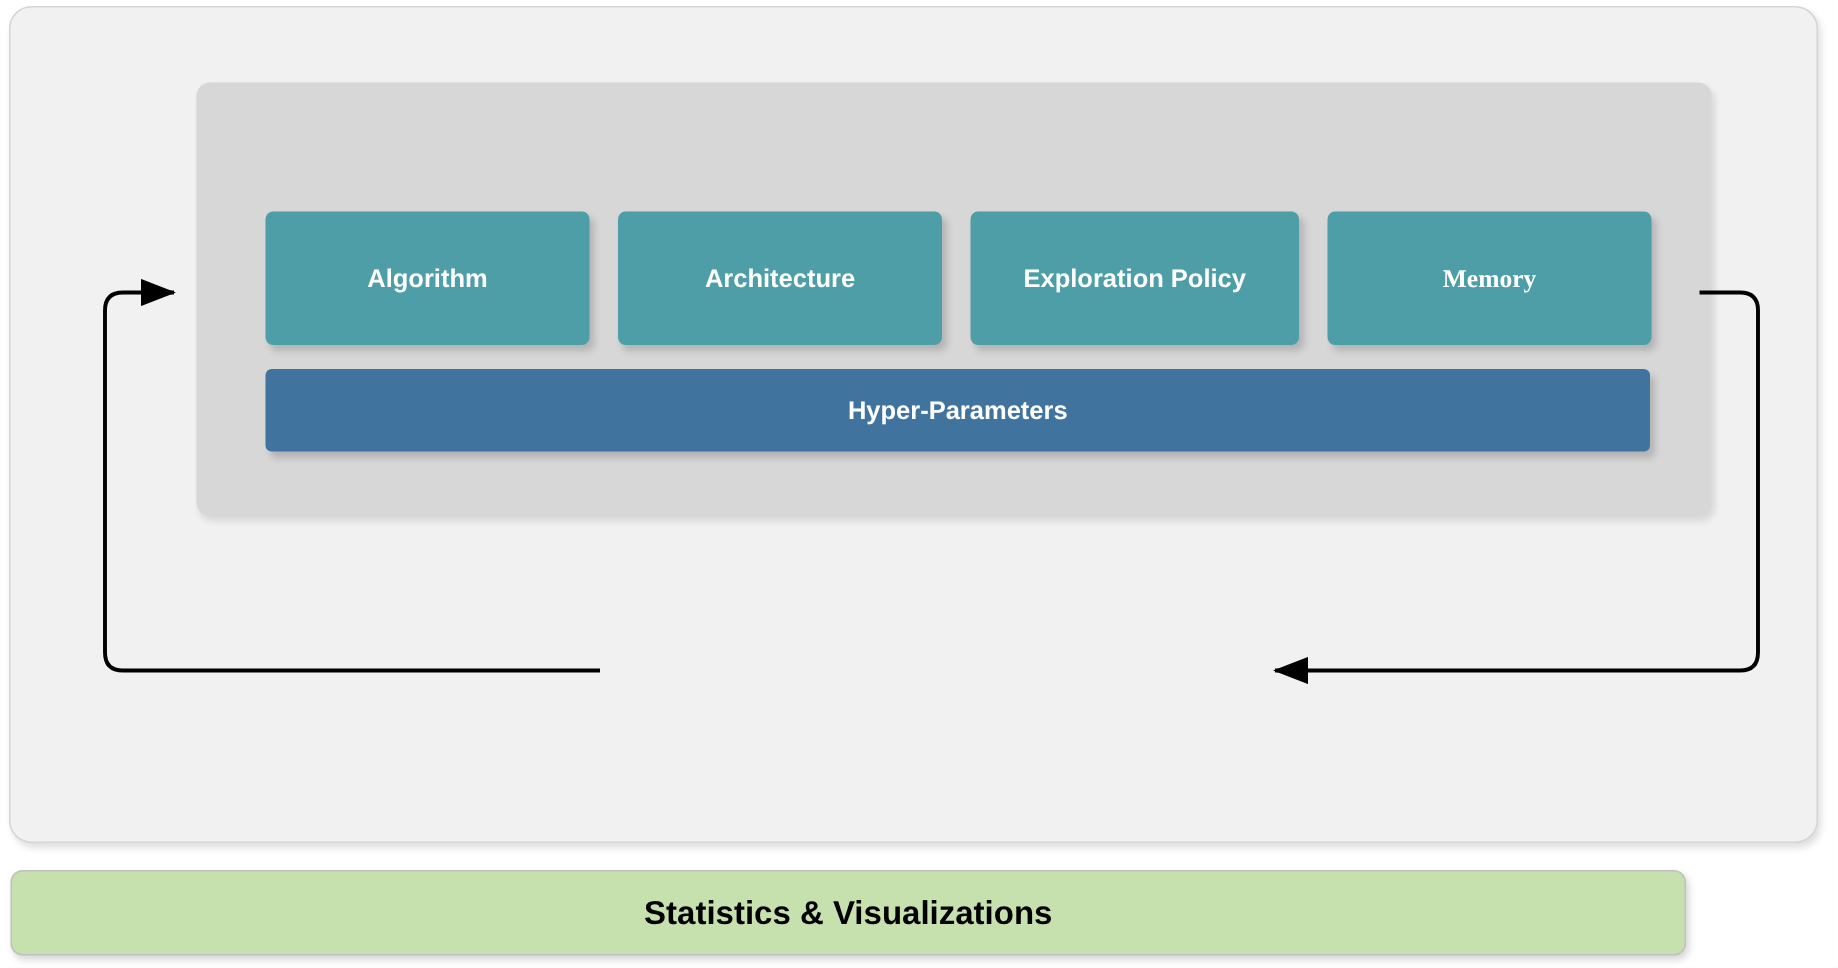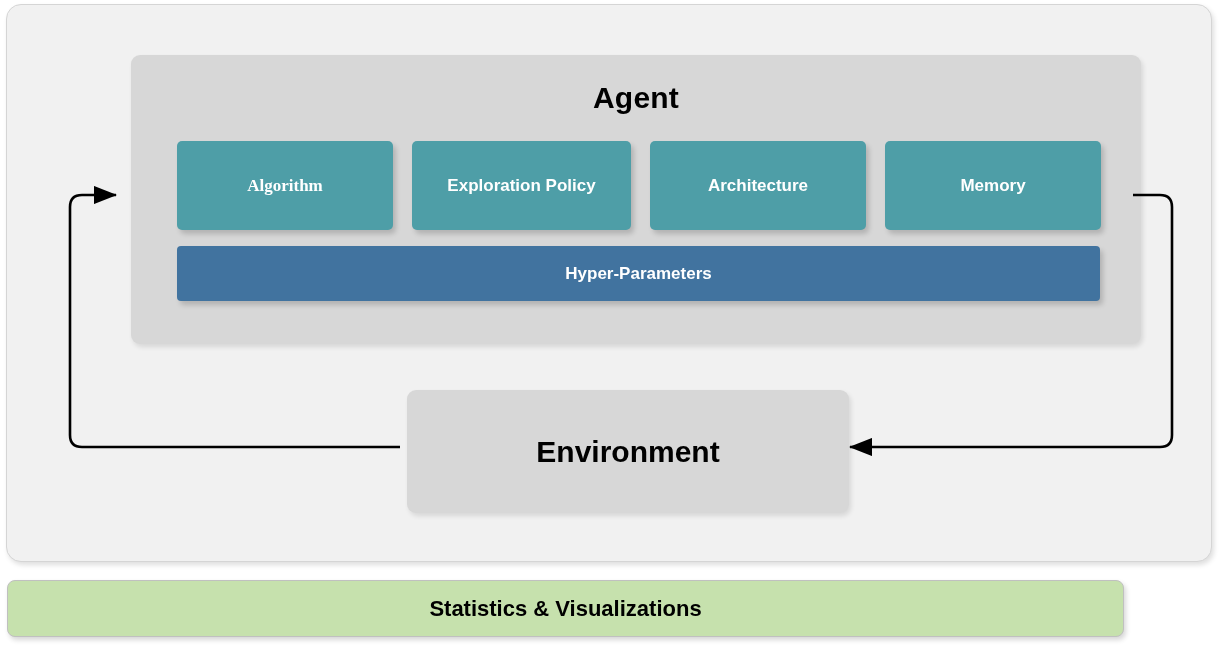--- a/index.html
+++ b/index.html
@@ -71,24 +71,24 @@
     border-radius: 5px;
     display: flex;
     align-items: center;
     justify-content: center;
     color: #ffffff;
     font-size: 17px;
     font-weight: bold;
     box-shadow: 3px 4px 5px rgba(0,0,0,0.17);
     box-sizing: border-box;
   }
-  .cb-0 { flex: 0 0 216px; font-family: Liberation Serif, serif; }
+  .cb-0 { flex: 0 0 216px; }
   .cb-1 { flex: 0 0 219px; }
   .cb-2 { flex: 0 0 216px; }
-  .cb-3 { flex: 0 0 216px; }
+  .cb-3 { flex: 0 0 216px; font-family: Liberation Serif, serif; }
 
   
   .hyper-bar {
     position: absolute;
     left: 46px;
     top: 191px;
     width: 923px;
     height: 55px;
     background: #41739f;
     border-radius: 4px;
@@ -153,33 +153,31 @@
   }
 </style>
 </head>
 <body>
 
 <div id="canvas">
 
   <div class="outer-panel">
 
     <div class="agent-panel">
-      <div class="agent-title">Agent</div>
 
       <div class="component-row">
         <div class="component-box cb-0">Algorithm</div>
+        <div class="component-box cb-2">Architecture</div>
         <div class="component-box cb-1">Exploration Policy</div>
-        <div class="component-box cb-2">Architecture</div>
         <div class="component-box cb-3">Memory</div>
       </div>
 
       <div class="hyper-bar">Hyper-Parameters</div>
     </div>
 
-    <div class="environment-box">Environment</div>
   </div>
 
   <svg class="arrows-layer" viewBox="0 0 1225 645" width="1225" height="645" xmlns="http://www.w3.org/2000/svg">
     <defs>
       <marker id="arrowhead" markerWidth="9" markerHeight="7" refX="8.5" refY="3.5" orient="auto" markerUnits="strokeWidth">
         <polygon points="0 0, 9 3.5, 0 7" fill="#000000"></polygon>
       </marker>
     </defs>
 
     <path d="M 400 447 L 82 447 Q 70 447 70 435 L 70 207 Q 70 195 82 195 L 116 195" fill="none" stroke="#000000" stroke-width="2.6" stroke-linecap="butt" marker-end="url(#arrowhead)"></path>

